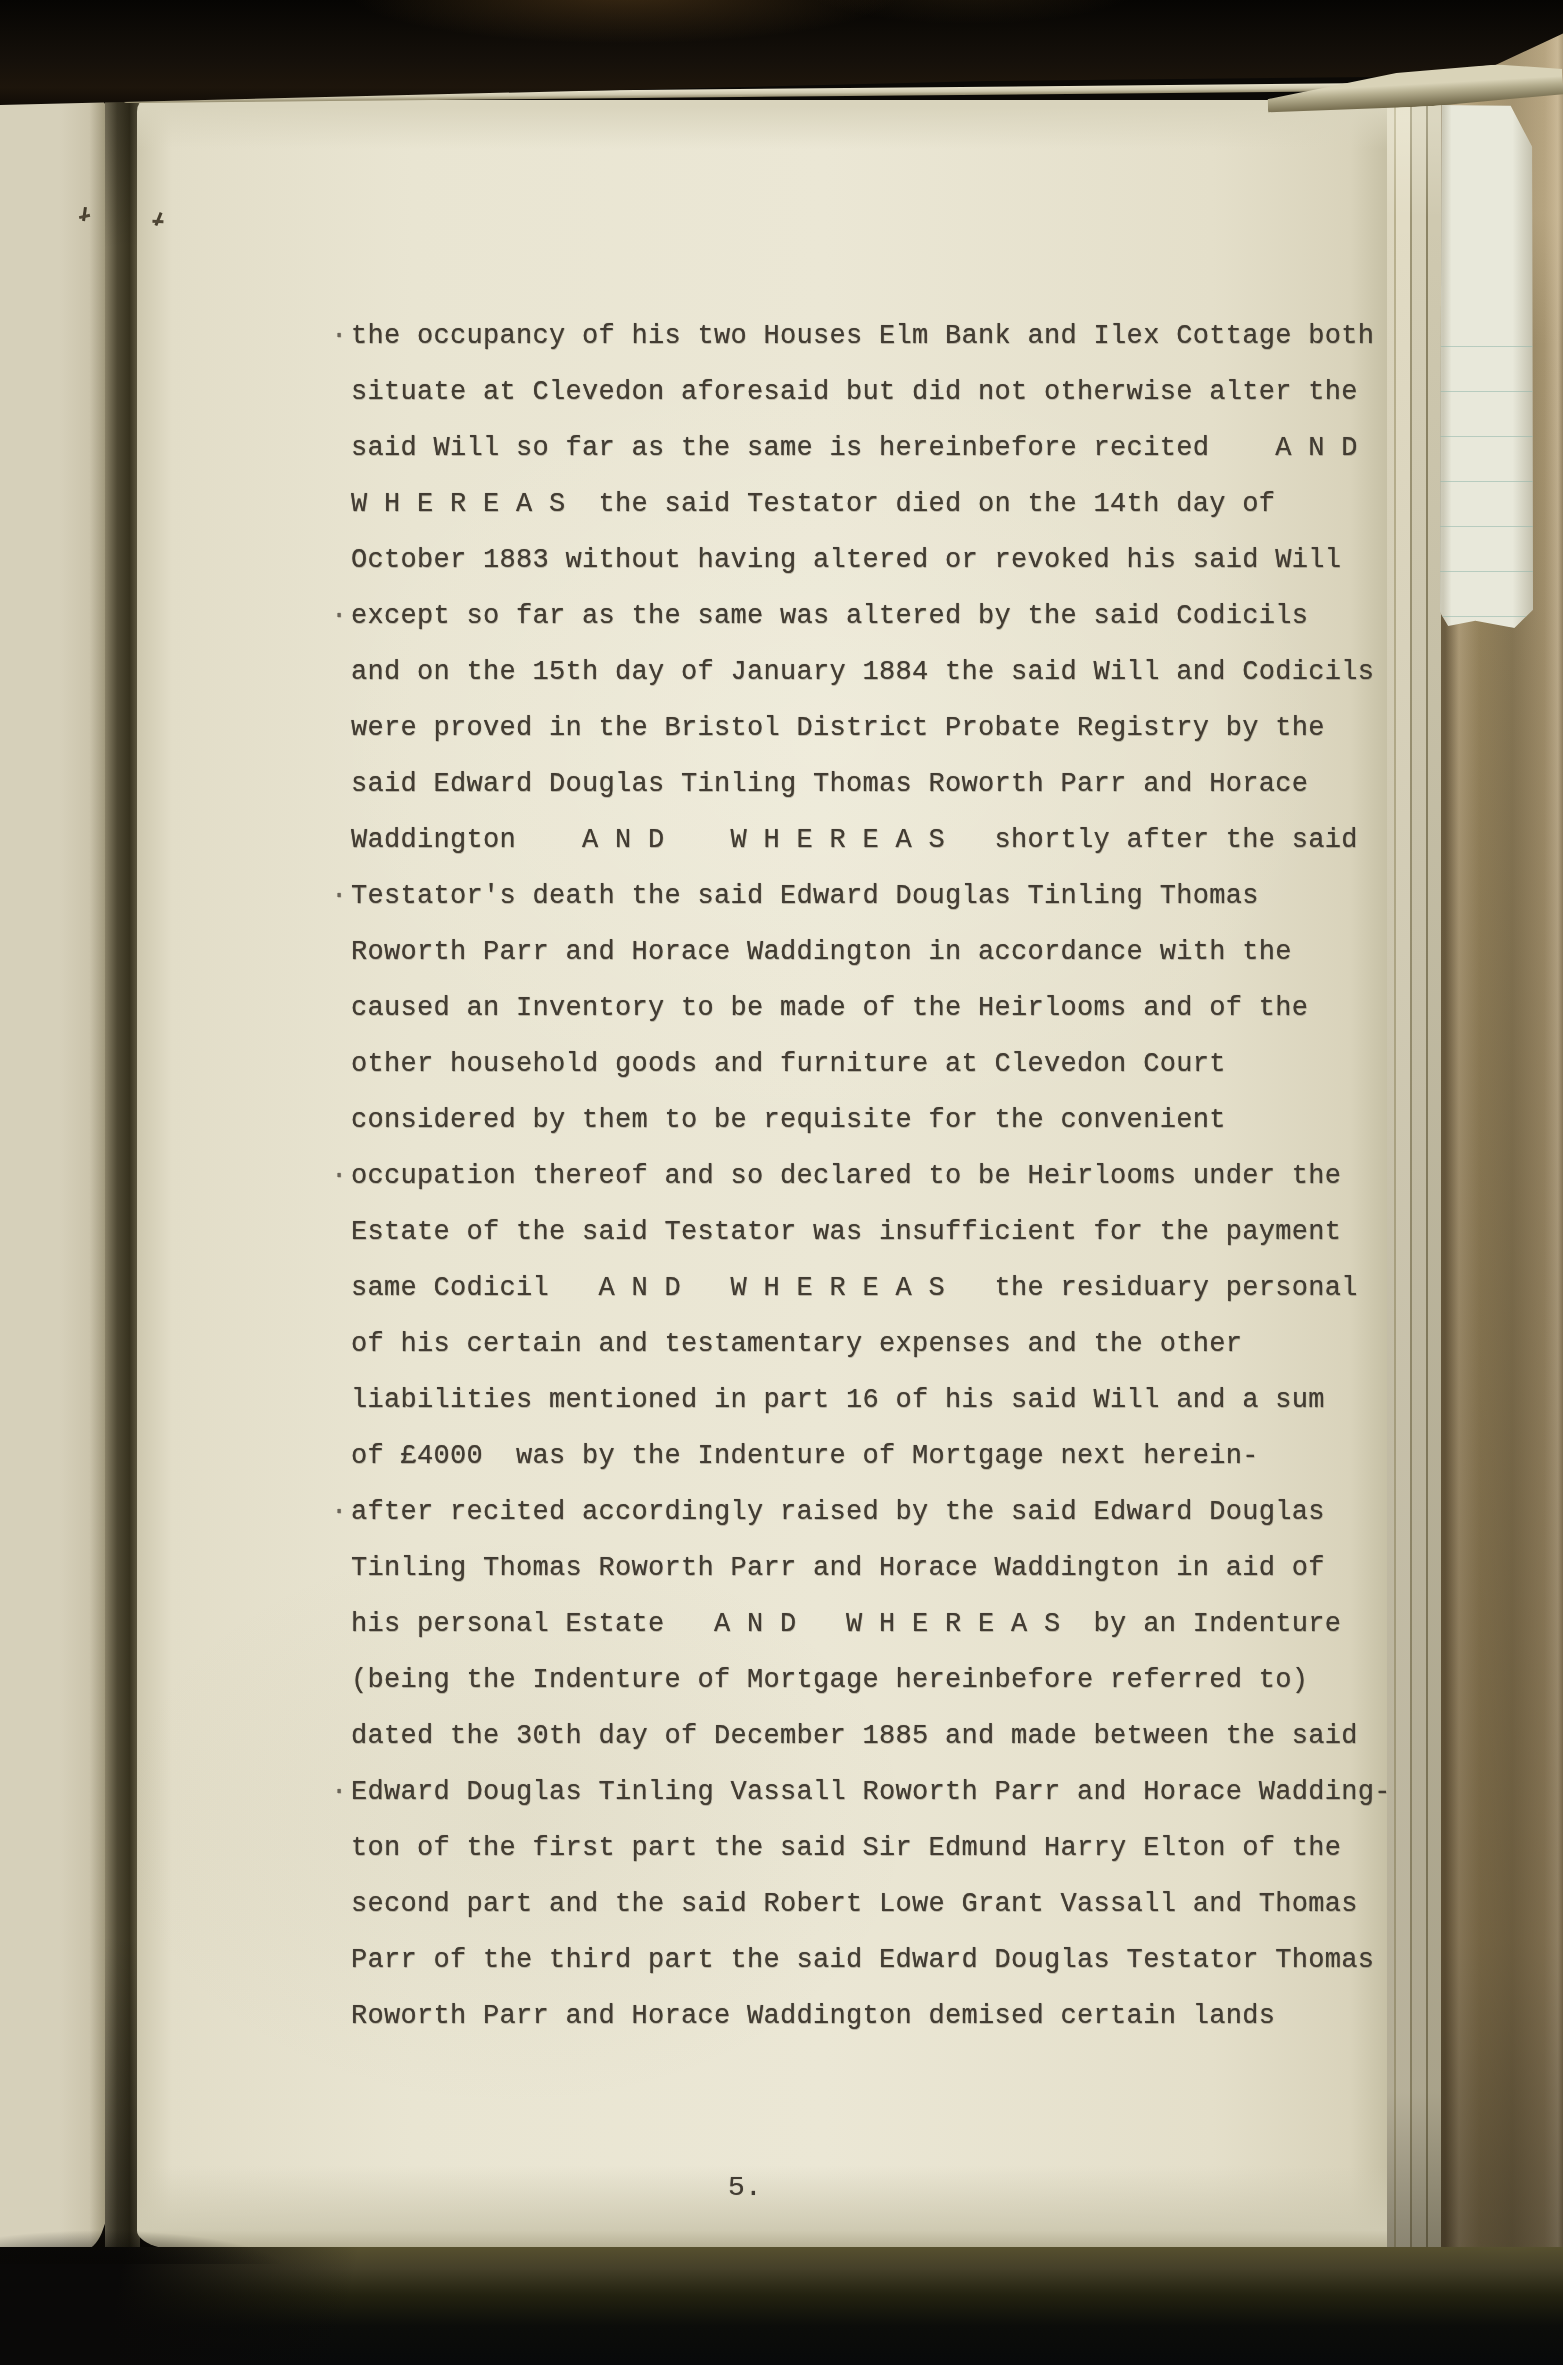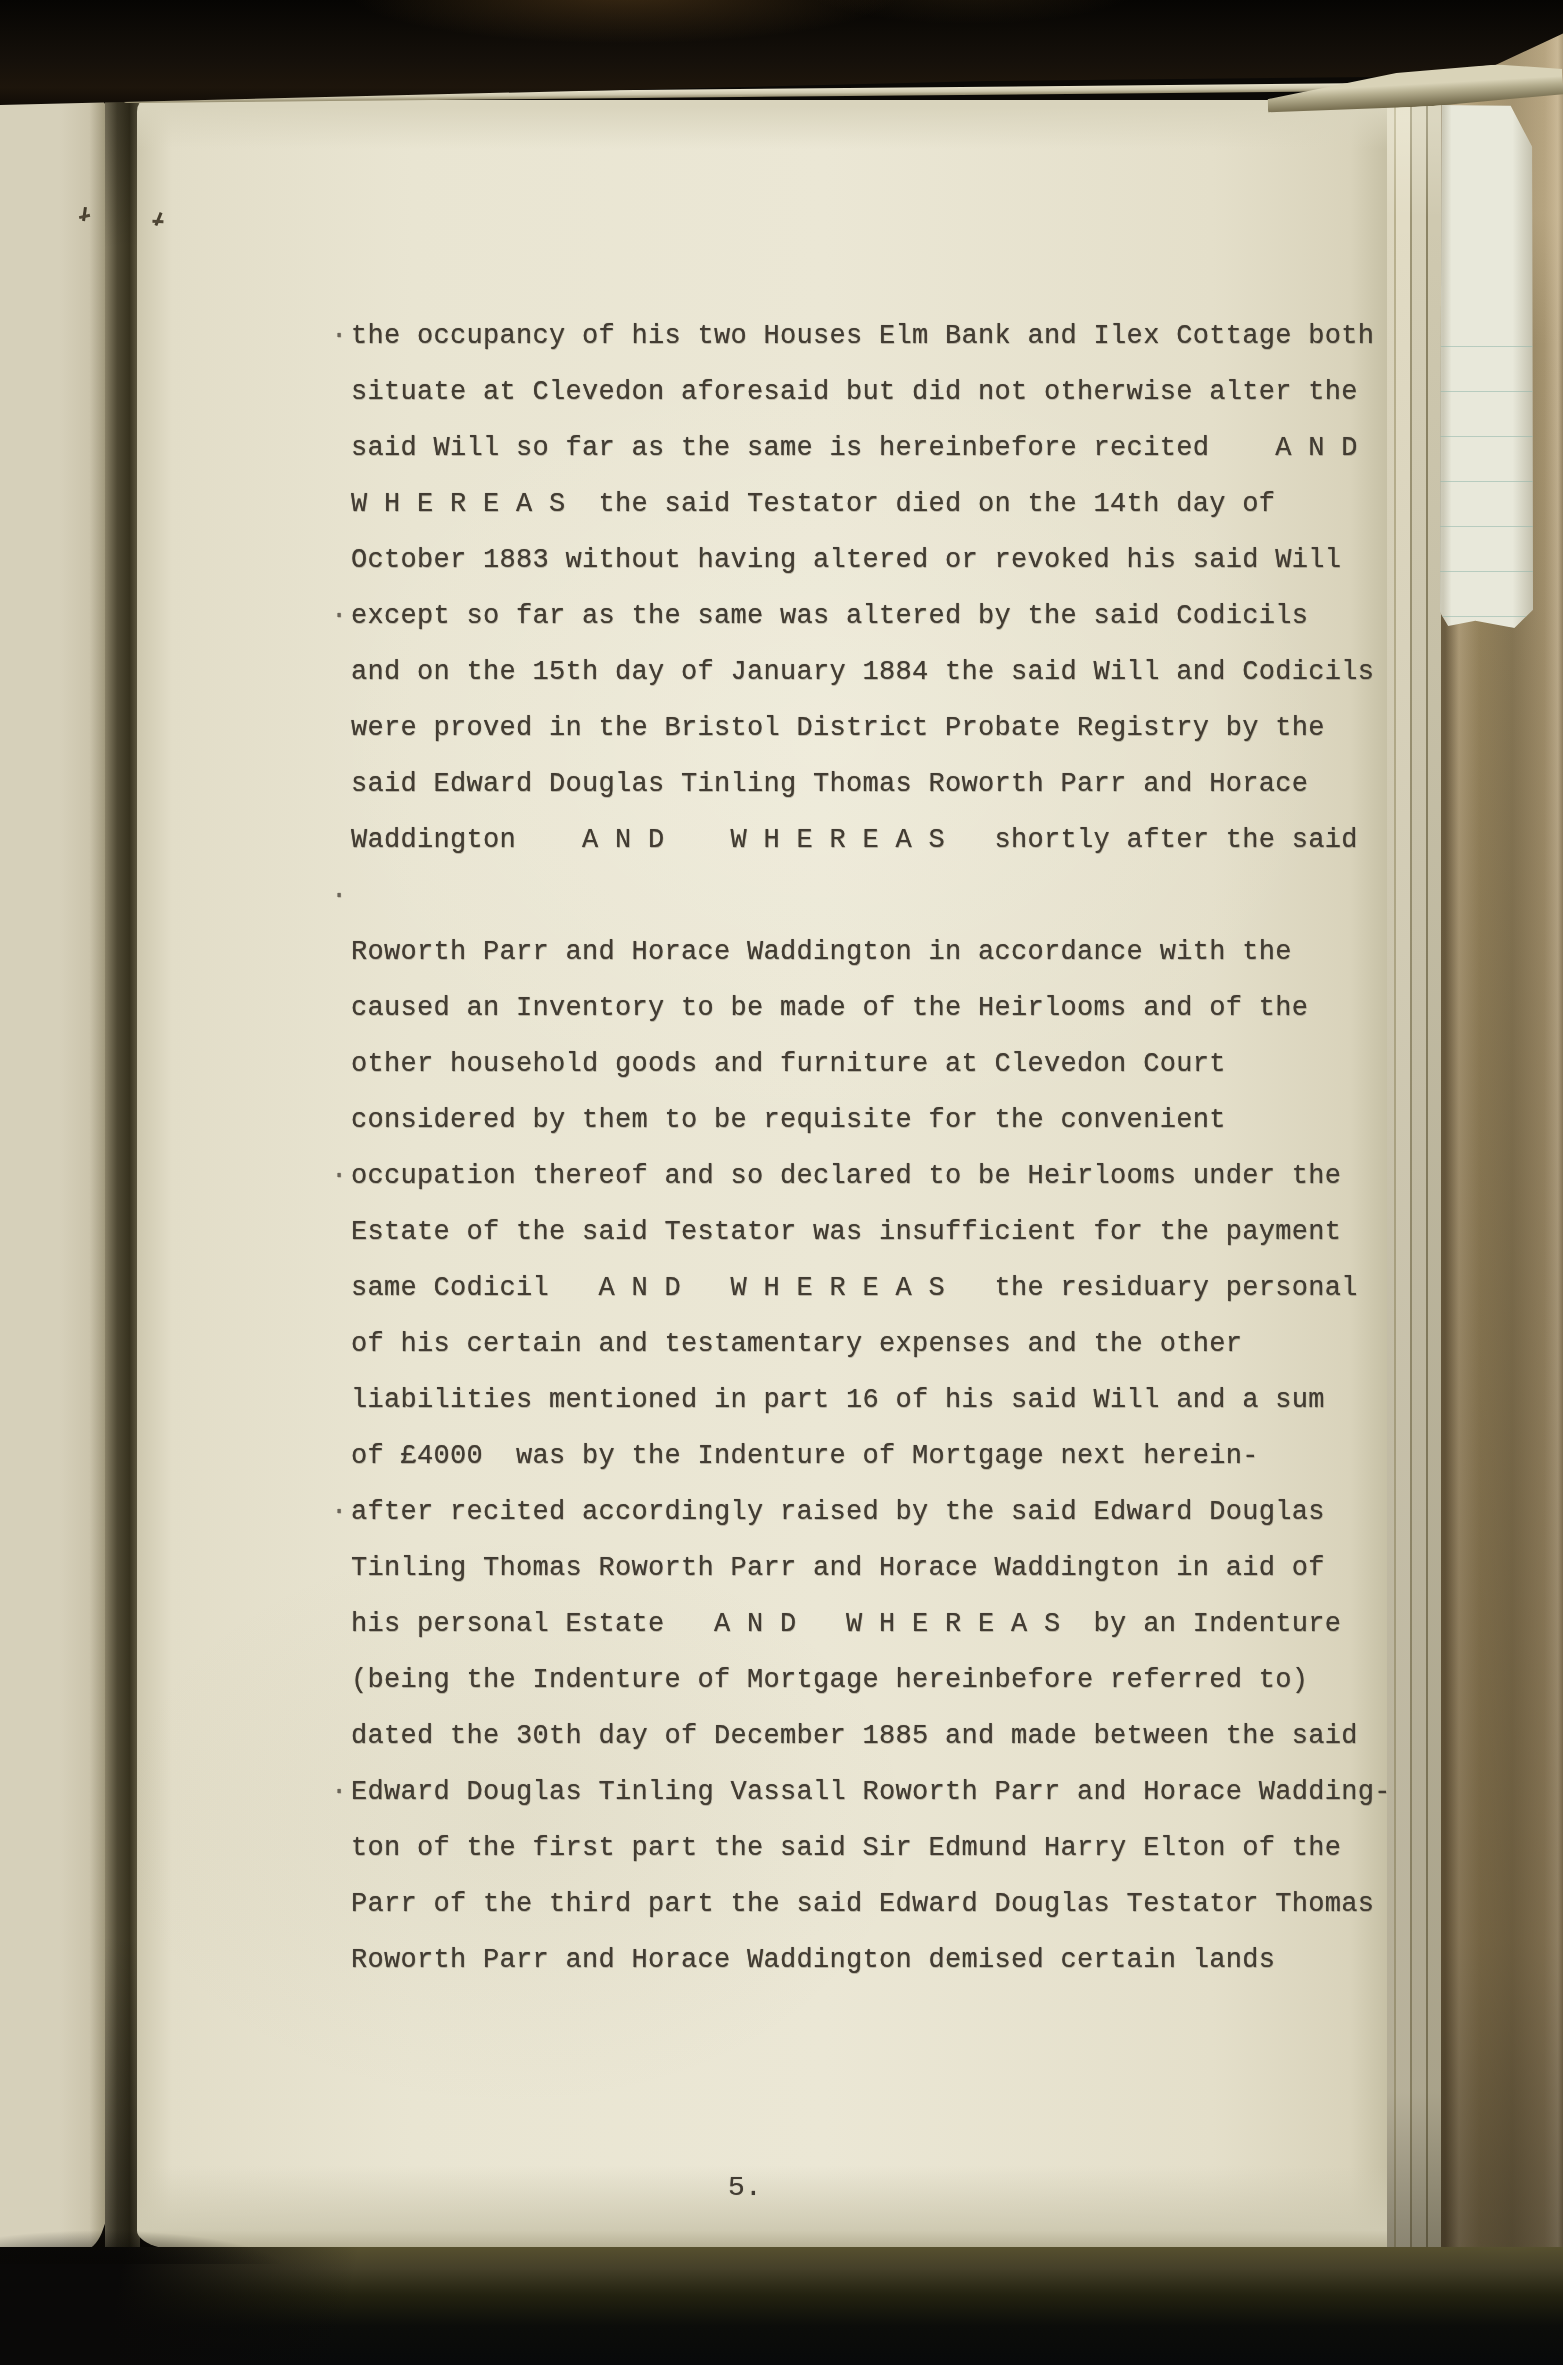--- a/index.html
+++ b/index.html
@@ -137,38 +137,39 @@
     <div class="l"><span class="dot">·</span><span class="t">the occupancy of his two Houses Elm Bank and Ilex Cottage both</span></div>
     <div class="l"><span class="dot"></span><span class="t">situate at Clevedon aforesaid but did not otherwise alter the</span></div>
     <div class="l"><span class="dot"></span><span class="t">said Will so far as the same is hereinbefore recited    A N D</span></div>
     <div class="l"><span class="dot"></span><span class="t">W H E R E A S  the said Testator died on the 14th day of</span></div>
     <div class="l"><span class="dot"></span><span class="t">October 1883 without having altered or revoked his said Will</span></div>
     <div class="l"><span class="dot">·</span><span class="t">except so far as the same was altered by the said Codicils</span></div>
     <div class="l"><span class="dot"></span><span class="t">and on the 15th day of January 1884 the said Will and Codicils</span></div>
     <div class="l"><span class="dot"></span><span class="t">were proved in the Bristol District Probate Registry by the</span></div>
     <div class="l"><span class="dot"></span><span class="t">said Edward Douglas Tinling Thomas Roworth Parr and Horace</span></div>
     <div class="l"><span class="dot"></span><span class="t">Waddington    A N D    W H E R E A S   shortly after the said</span></div>
-    <div class="l"><span class="dot">·</span></div>
+    <div class="l"><span class="dot">·</span><span class="t">Testator's death the said Edward Douglas Tinling Thomas</span></div>
     <div class="l"><span class="dot"></span><span class="t">Roworth Parr and Horace Waddington in accordance with the</span></div>
     <div class="l"><span class="dot"></span><span class="t">caused an Inventory to be made of the Heirlooms and of the</span></div>
     <div class="l"><span class="dot"></span><span class="t">other household goods and furniture at Clevedon Court</span></div>
     <div class="l"><span class="dot"></span><span class="t">considered by them to be requisite for the convenient</span></div>
     <div class="l"><span class="dot">·</span><span class="t">occupation thereof and so declared to be Heirlooms under the</span></div>
     <div class="l"><span class="dot"></span><span class="t">Estate of the said Testator was insufficient for the payment</span></div>
     <div class="l"><span class="dot"></span><span class="t">same Codicil   A N D   W H E R E A S   the residuary personal</span></div>
     <div class="l"><span class="dot"></span><span class="t">of his certain and testamentary expenses and the other</span></div>
     <div class="l"><span class="dot"></span><span class="t">liabilities mentioned in part 16 of his said Will and a sum</span></div>
     <div class="l"><span class="dot"></span><span class="t">of £4000  was by the Indenture of Mortgage next herein-</span></div>
     <div class="l"><span class="dot">·</span><span class="t">after recited accordingly raised by the said Edward Douglas</span></div>
     <div class="l"><span class="dot"></span><span class="t">Tinling Thomas Roworth Parr and Horace Waddington in aid of</span></div>
     <div class="l"><span class="dot"></span><span class="t">his personal Estate   A N D   W H E R E A S  by an Indenture</span></div>
     <div class="l"><span class="dot"></span><span class="t">(being the Indenture of Mortgage hereinbefore referred to)</span></div>
     <div class="l"><span class="dot"></span><span class="t">dated the 30th day of December 1885 and made between the said</span></div>
     <div class="l"><span class="dot">·</span><span class="t">Edward Douglas Tinling Vassall Roworth Parr and Horace Wadding-</span></div>
     <div class="l"><span class="dot"></span><span class="t">ton of the first part the said Sir Edmund Harry Elton of the</span></div>
+    <div class="l"><span class="dot"></span><span class="t">second part and the said Robert Lowe Grant Vassall and Thomas</span></div>
     <div class="l"><span class="dot"></span><span class="t">Parr of the third part the said Edward Douglas Testator Thomas</span></div>
     <div class="l"><span class="dot"></span><span class="t">Roworth Parr and Horace Waddington demised certain lands</span></div>
   </div>
 
   <div class="page-number">5.</div>
 
 </div>
 
 
 </body></html>

